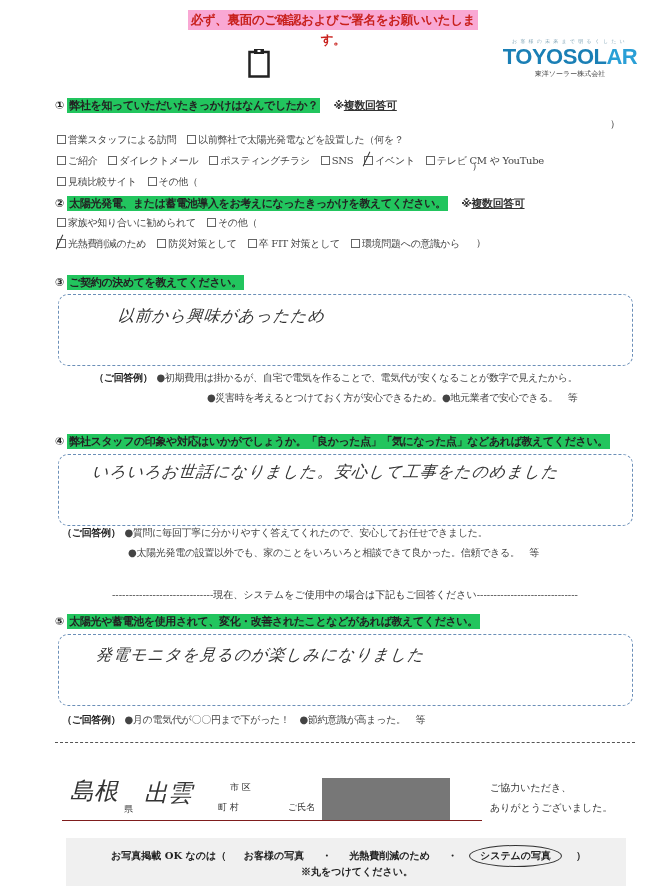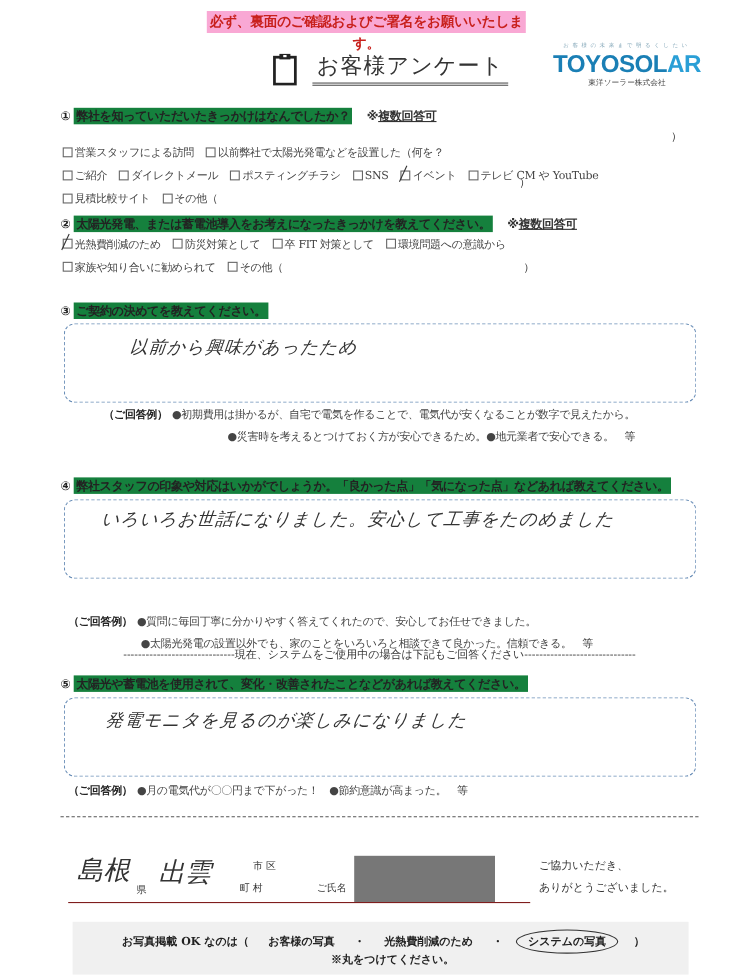--- a/index.html
+++ b/index.html
@@ -12,21 +12,21 @@
     .clip-icon { width: 22px; height: 30px; margin-right: 14px; position: relative; }
     .title { font-size: 20px; color: #333; padding: 0 4px 2px 4px; border-bottom: 3px double #555; letter-spacing: 1px; line-height: 28px; }
 
     .logo { position: absolute; left: 500px; top: 38px; width: 140px; text-align: center; }
     .logo-tag { font-size: 5px; color: #8ab; letter-spacing: 3.2px; font-family: "DejaVu Sans", sans-serif; }
     .logo-main { font-family: "Liberation Sans", sans-serif; font-weight: bold; font-size: 22px; color: #1a7fb5; letter-spacing: -0.5px; line-height: 22px; margin-top: 2px; }
     .logo-main .a { color: #2a9fd6; }
     .logo-sub { font-size: 7px; color: #444; font-family: "DejaVu Sans", sans-serif; margin-top: 1px; }
 
     .q { position: absolute; left: 55px; font-size: 11px; font-weight: bold; color: #222; font-family: "DejaVu Sans", sans-serif; letter-spacing: -0.4px; }
-    .q .qtext { background: #15803d; padding: 1px 2px; }
+    .q .qtext { background: #22c55e; padding: 1px 2px; }
     .q .multi { font-weight: bold; margin-left: 10px; color: #333; }
     .q .multi .u { text-decoration: underline; }
 
     .opts { position: absolute; left: 57px; font-size: 10px; color: #444; line-height: 21px; letter-spacing: -0.3px; font-family: "DejaVu Serif", serif; white-space: nowrap; }
     .opt { display: inline-block; margin-right: 8px; }
     .cb { display: inline-block; width: 9px; height: 9px; border: 1px solid #666; margin-right: 2px; vertical-align: -1px; position: relative; }
     .cb.checked::after { content: ""; position: absolute; left: 1px; top: -6px; width: 1px; height: 16px; background: #333; transform: rotate(25deg); }
     .paren-close { position: absolute; }
 
     .answer-box { position: absolute; left: 58px; width: 575px; border: 1.5px dashed #6b8fb8; border-radius: 10px; }
@@ -57,21 +57,20 @@
 <div class="notice">必ず、裏面のご確認およびご署名をお願いいたします。</div>
 
 <div class="title-wrap">
   <span class="clip-icon">
     <svg width="22" height="30" viewBox="0 0 22 30">
       <rect x="1.5" y="4" width="19" height="24.5" fill="none" stroke="#222" stroke-width="2.5"></rect>
       <rect x="6" y="1" width="10" height="5" fill="#222"></rect>
       <rect x="9.5" y="2" width="3" height="2" fill="#fff"></rect>
     </svg>
   </span>
-  <span class="title">お客様アンケート</span>
 </div>
 
 <div class="logo">
   <div class="logo-tag">お客様の未来まで明るくしたい</div>
   <div class="logo-main"><span>TOYOSOL</span><span class="a">AR</span></div>
   <div class="logo-sub">東洋ソーラー株式会社</div>
 </div>
 
 <div class="q" style="top:98px;">
   <span>①</span>
@@ -99,28 +98,28 @@
 <span class="paren-close" style="left:610px; top:117px; font-size:10px;">）</span>
 <span class="paren-close" style="left:472px; top:159px; font-size:10px;">）</span>
 
 <div class="q" style="top:196px;">
   <span>②</span>
   <span class="qtext">太陽光発電、または蓄電池導入をお考えになったきっかけを教えてください。</span>
   <span class="multi"><span>※</span><span class="u">複数回答可</span></span>
 </div>
 <div class="opts" style="top:212px;">
   <div>
+    <span class="opt"><span class="cb"></span><span>家族や知り合いに勧められて</span></span>
+    <span class="opt"><span class="cb"></span><span>その他（</span></span>
+  </div>
+  <div>
     <span class="opt"><span class="cb checked"></span><span>光熱費削減のため</span></span>
     <span class="opt"><span class="cb"></span><span>防災対策として</span></span>
     <span class="opt"><span class="cb"></span><span>卒 FIT 対策として</span></span>
     <span class="opt"><span class="cb"></span><span>環境問題への意識から</span></span>
-  </div>
-  <div>
-    <span class="opt"><span class="cb"></span><span>家族や知り合いに勧められて</span></span>
-    <span class="opt"><span class="cb"></span><span>その他（</span></span>
   </div>
 </div>
 <span class="paren-close" style="left:476px; top:236px; font-size:10px;">）</span>
 
 <div class="q" style="top:275px;">
   <span>③</span>
   <span class="qtext">ご契約の決めてを教えてください。</span>
 </div>
 <div class="answer-box" style="top:294px; height:72px;"></div>
 <div class="hand" style="left:118px; top:306px;">以前から興味があったため</div>
@@ -128,21 +127,21 @@
   <div><span class="lbl">（ご回答例）</span><span>●初期費用は掛かるが、自宅で電気を作ることで、電気代が安くなることが数字で見えたから。</span></div>
   <div class="line2">●災害時を考えるとつけておく方が安心できるため。●地元業者で安心できる。　等</div>
 </div>
 
 <div class="q" style="top:434px;">
   <span>④</span>
   <span class="qtext">弊社スタッフの印象や対応はいかがでしょうか。「良かった点」「気になった点」などあれば教えてください。</span>
 </div>
 <div class="answer-box" style="top:454px; height:72px;"></div>
 <div class="hand" style="left:92px; top:462px;">いろいろお世話になりました。安心して工事をたのめました</div>
-<div class="example" style="top:556px;">
+<div class="example" style="top:523px;">
   <div><span class="lbl">（ご回答例）</span><span>●質問に毎回丁寧に分かりやすく答えてくれたので、安心してお任せできました。</span></div>
   <div class="line2">●太陽光発電の設置以外でも、家のことをいろいろと相談できて良かった。信頼できる。　等</div>
 </div>
 
 <div class="divider" style="top:588px;">------------------------------現在、システムをご使用中の場合は下記もご回答ください------------------------------</div>
 
 <div class="q" style="top:614px;">
   <span>⑤</span>
   <span class="qtext">太陽光や蓄電池を使用されて、変化・改善されたことなどがあれば教えてください。</span>
 </div>

